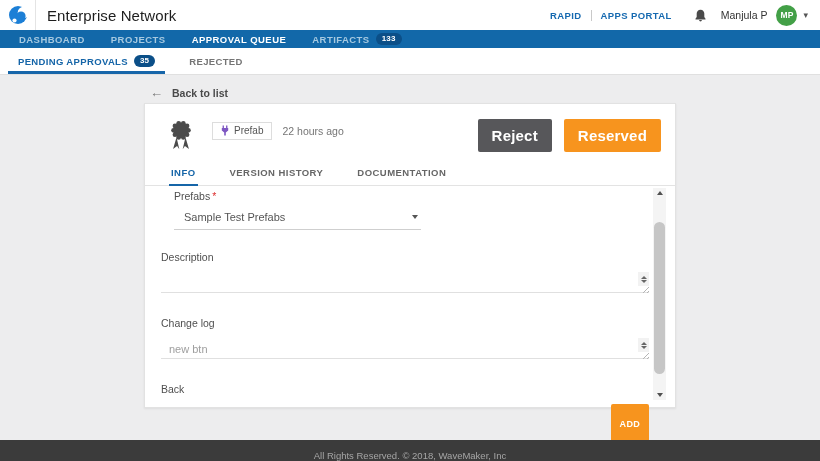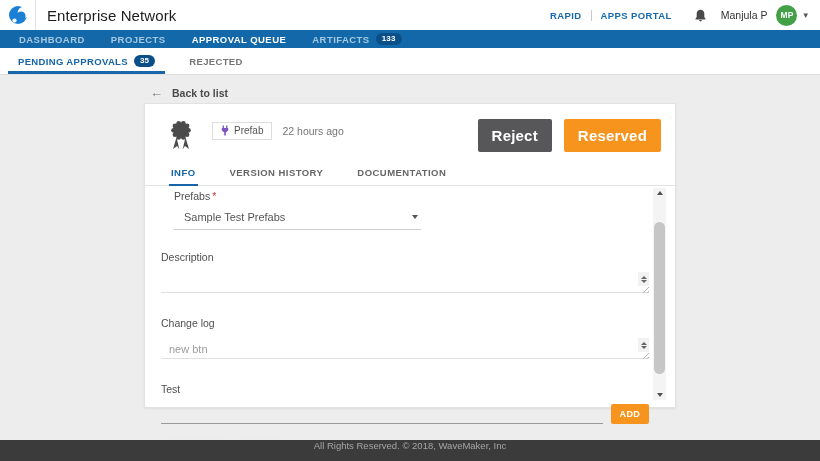--- a/index.html
+++ b/index.html
@@ -132,21 +132,21 @@
     position:absolute; right:0; bottom:-1px; width:9px; height:9px;
     background:repeating-linear-gradient(135deg, transparent 0 2px, #b5b5b5 2px 3px);
     clip-path:polygon(100% 0, 100% 100%, 0 100%); cursor:nwse-resize;
   }
 
   
   .tags-row { display:flex; align-items:flex-end; margin-top:4px; }
   .tags-input { flex:1; height:20px; border:none; border-bottom:1px solid #9a9a9a; background:transparent; outline:none; font-family:inherit; font-size:11px; }
   .btn-add {
     margin-left:8px; background:#f7941e; border:none; color:#fff; font-family:inherit;
-    font-size:9px; font-weight:bold; padding:5px 9px; border-radius:2px; cursor:pointer; letter-spacing:.3px;
+    font-size:9px; font-weight:bold; padding:15px 9px; border-radius:2px; cursor:pointer; letter-spacing:.3px;
   }
   .chips { display:flex; margin-top:12px; }
   .chip {
     background:#ececec; border-radius:10px; padding:3px 11px 4px; font-size:10px; color:#555;
     display:flex; align-items:center; margin-right:9px;
   }
   .chip-x { color:#8a8a8a; margin-left:9px; font-size:10px; cursor:pointer; }
 
   
   .fscroll {
@@ -154,21 +154,21 @@
   }
   .fs-btn { position:absolute; left:0; width:13px; height:10px; display:flex; align-items:center; justify-content:center; cursor:pointer; }
   .fs-up { top:0; } .fs-dn { bottom:0; }
   .fs-up .t { width:0;height:0;border-left:3.5px solid transparent;border-right:3.5px solid transparent;border-bottom:4px solid #505050; }
   .fs-dn .t { width:0;height:0;border-left:3.5px solid transparent;border-right:3.5px solid transparent;border-top:4px solid #505050; }
   .fs-thumb { position:absolute; left:1px; width:11px; top:34px; height:152px; background:#c6c6c6; border-radius:6px; cursor:grab; }
 
   
   .footer {
     position:absolute; left:0; bottom:0; width:100%; height:21px; background:#3b3b3b;
-    display:flex; align-items:flex-start; justify-content:center;
+    display:flex; align-items:flex-end; justify-content:center;
   }
   .footer-text { font-size:9.5px; color:#a5a5a5; }
 </style>
 </head>
 <body>
 
 <div class="top-header">
   <svg class="logo" viewBox="0 0 20 20">
     <circle cx="10" cy="10" r="9" fill="#1c7fd6"></circle>
     <circle cx="15.5" cy="7.5" r="5.8" fill="#ffffff"></circle>
@@ -302,21 +302,21 @@
           <div class="ta-value">new btn</div>
           <div class="ta-spin">
               <span class="tri-up"></span>
               <span class="tri-dn"></span>
             </div>
           <div class="ta-grip"></div>
         </div>
       </div>
 
       <div class="f-block">
-        <div class="f-label">Test</div>
+        <div class="f-label">Back</div>
         <div class="tags-row">
           <input class="tags-input" type="text" value="" style="">
           <button class="btn-add">ADD</button>
         </div>
         <div class="chips">
           <span class="chip">
             <span>prefab</span>
             <span class="chip-x">×</span>
           </span>
           <span class="chip">

